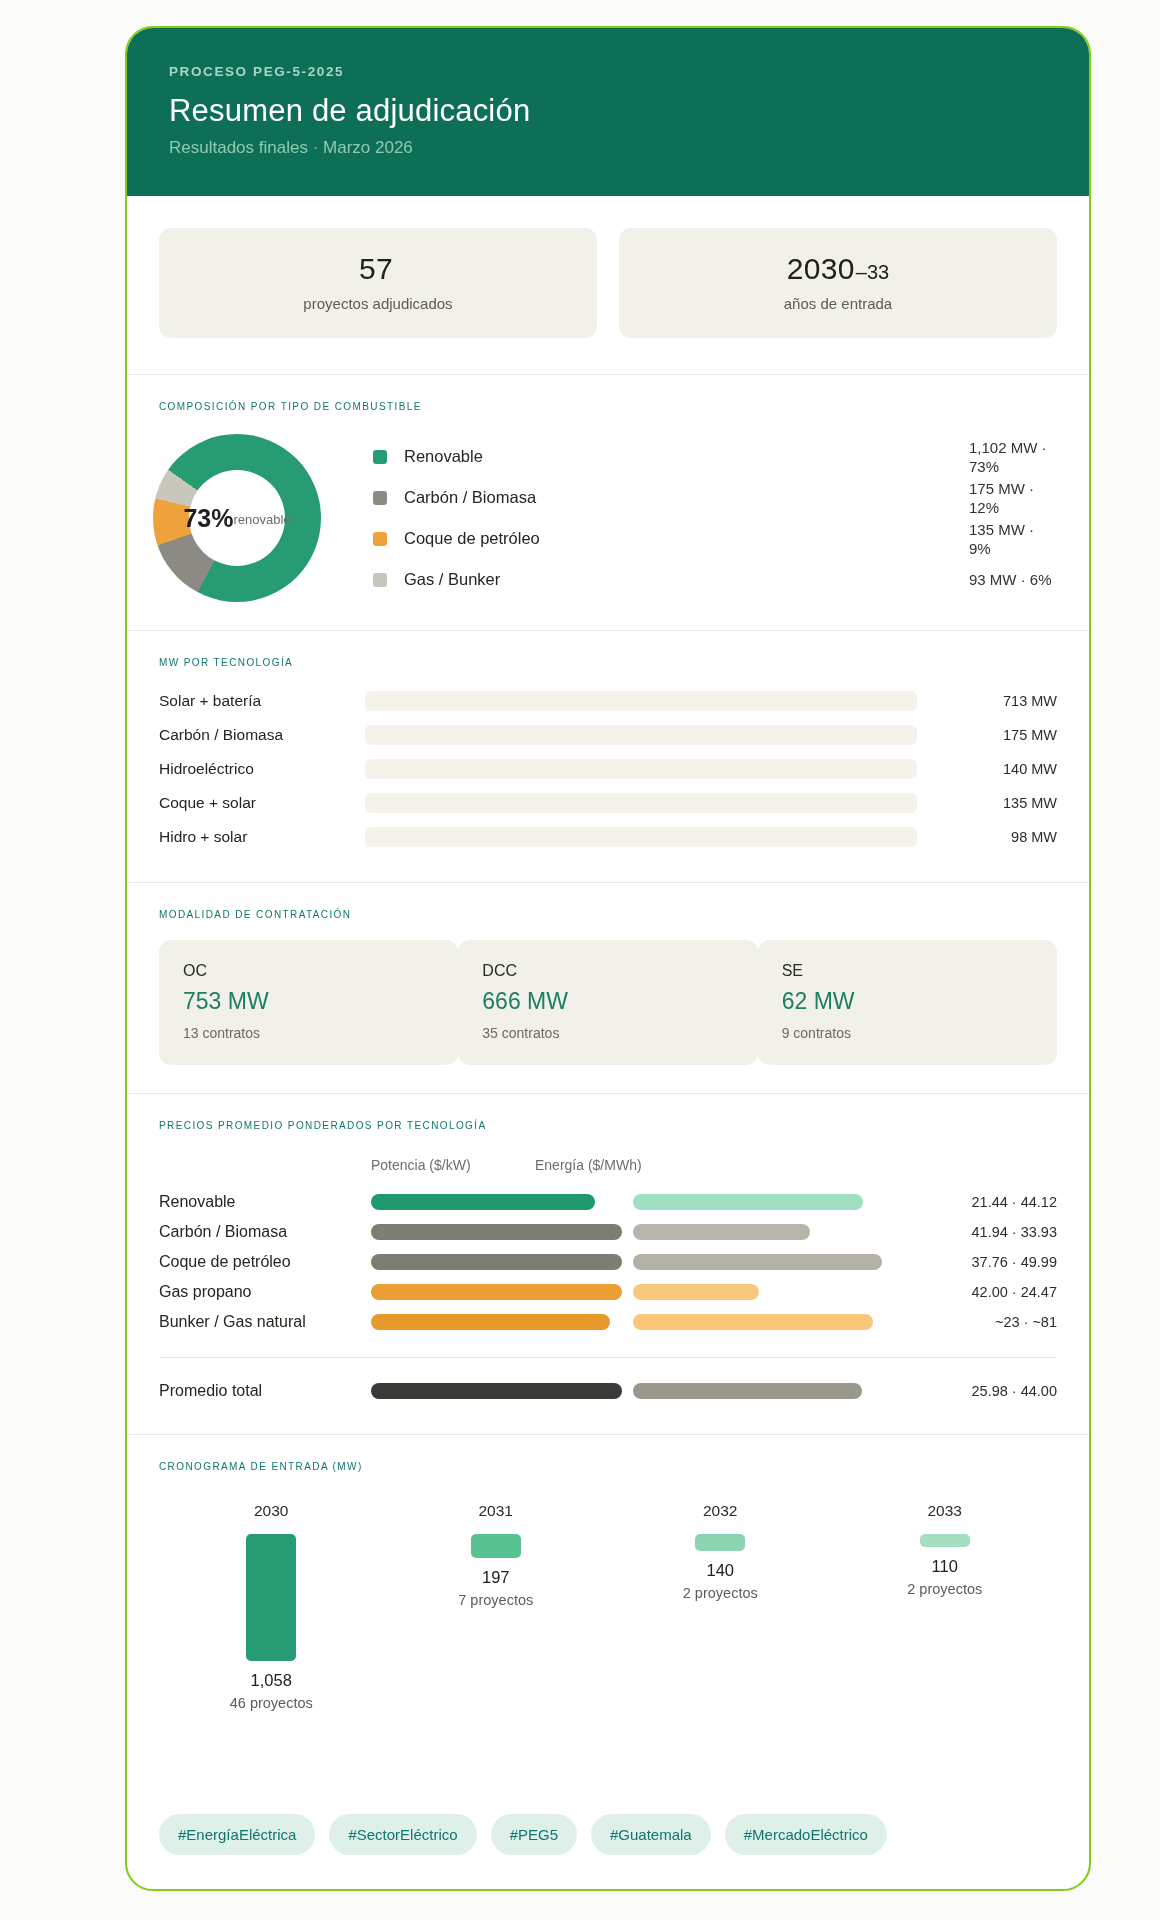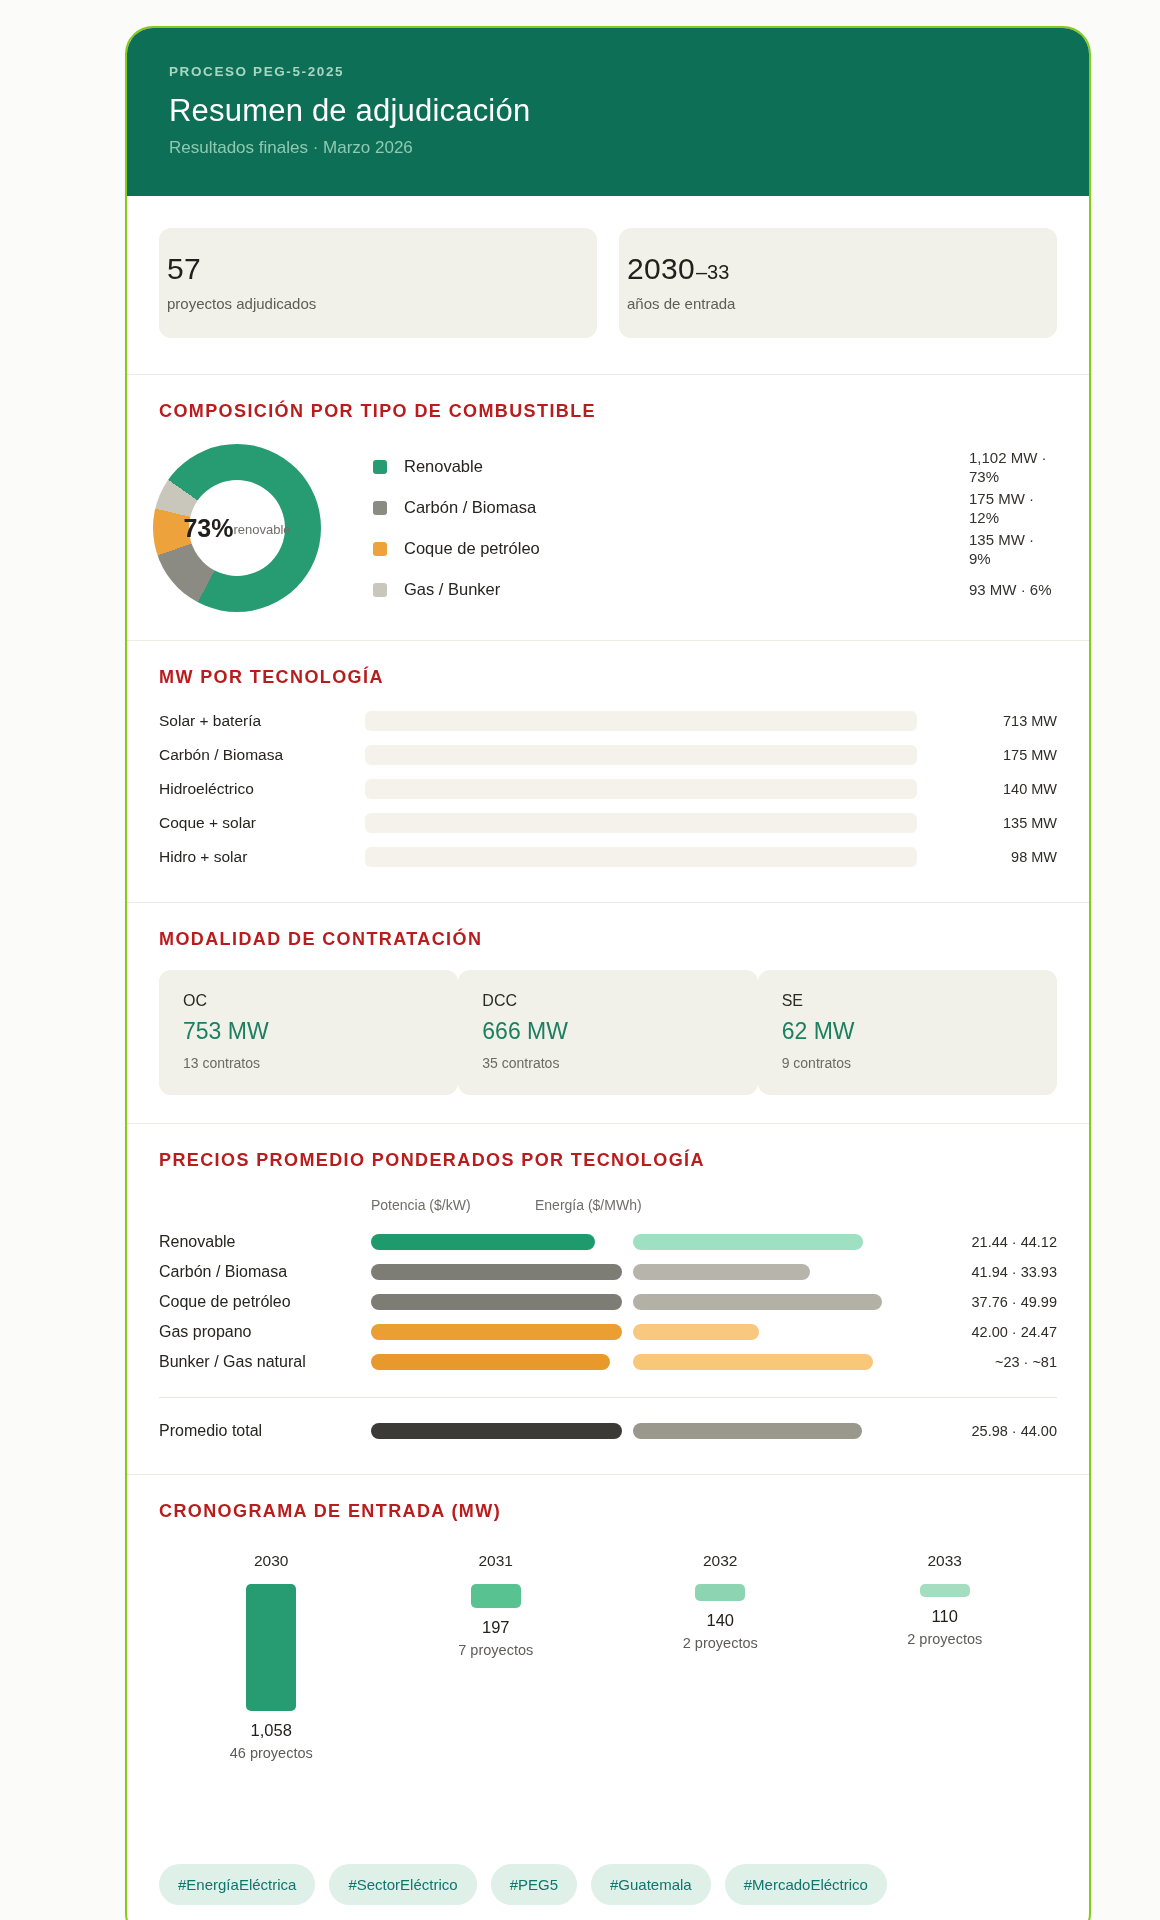--- a/index.html
+++ b/index.html
@@ -19,27 +19,27 @@
     box-shadow:0 1px 3px rgba(0,0,0,.05);
     margin-left:28px;
   }
   
   .hero { background:#0e6f57; padding:36px 42px 38px; }
   .hero .proc { font-size:13.5px; letter-spacing:1.6px; font-weight:700; color:#a9d6c2; }
   .hero h1 { margin:14px 0 9px; font-size:31px; font-weight:500; color:#ffffff; letter-spacing:.2px; }
   .hero .sub { font-size:17px; color:#8fc9b1; }
   
   .stats { display:flex; gap:22px; padding:32px 32px 36px; }
-  .stat { flex:1; background:#f1f0e9; border-radius:12px; text-align:left; padding:24px 8px 26px; }
+  .stat { flex:1; background:#f1f0e9; border-radius:12px; text-align:center; padding:24px 8px 26px; }
   .stat .v { font-size:30px; font-weight:500; color:#21201c; letter-spacing:.3px; }
   .stat .u { font-weight:500; color:#21201c; margin-left:4px; }
   .stat .l { margin-top:9px; font-size:15px; color:#5d5c56; }
   
   .section { border-top:1px solid #eceae5; padding:26px 32px 28px; }
-  .sec-title { font-size:18px; letter-spacing:1.4px; color:#b91c1c; font-weight:700; }
+  .sec-title { font-size:10px; letter-spacing:1.4px; color:#0f766e; font-weight:400; }
   
   .comp { display:flex; align-items:center; margin-top:22px; }
   .donut { position:relative; width:168px; height:168px; border-radius:50%; flex:0 0 168px; margin-left:-6px; }
   .donut-hole { position:absolute; inset:36px; background:#ffffff; border-radius:50%;
     display:flex; align-items:center; justify-content:center; }
   .donut-hole .pct { font-size:25px; font-weight:600; color:#21201c; }
   .donut-hole .lbl { font-size:13px; color:#6e6d67; margin-top:2px; }
   .legend { flex:1; margin-left:52px; }
   .leg-row { display:flex; align-items:center; min-height:41px; }
   .swatch { width:14px; height:14px; border-radius:3px; margin-right:17px; flex:0 0 14px; }

